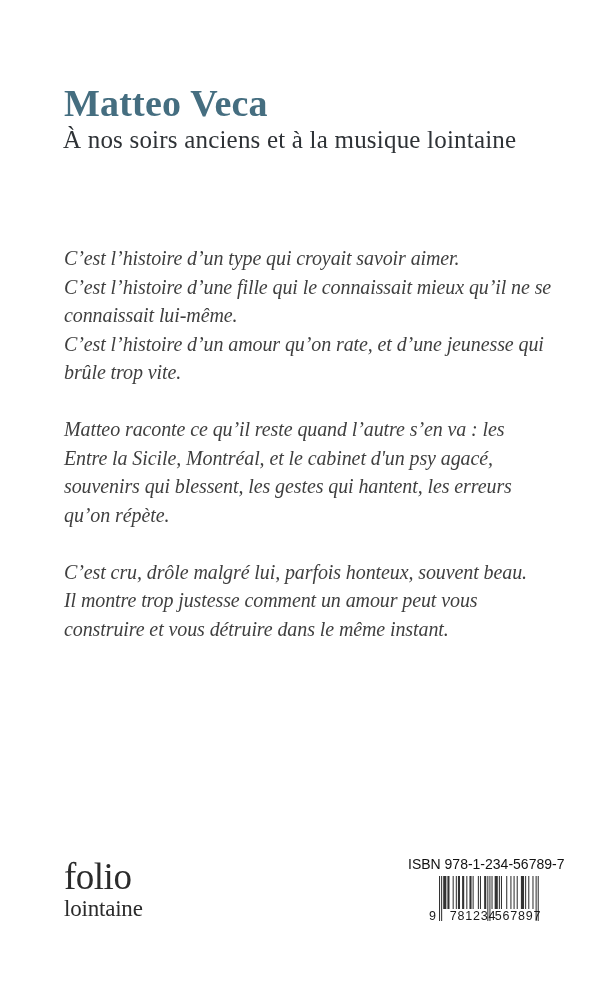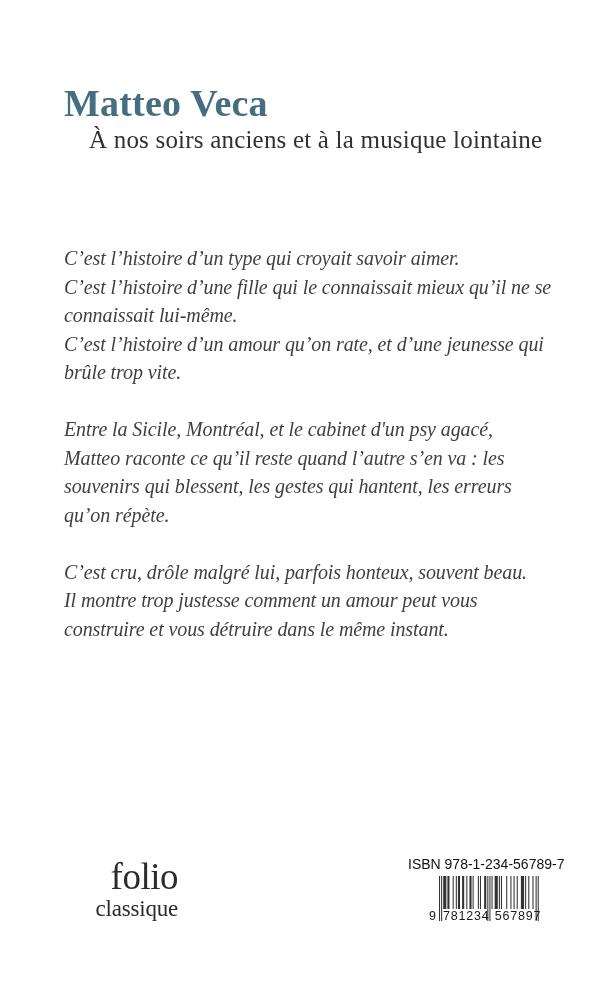--- a/index.html
+++ b/index.html
@@ -31,21 +31,20 @@
   .book-title {
     position: absolute;
     left: 63px;
     top: 124px;
     font-size: 25px;
     line-height: 32px;
     font-weight: normal;
     color: var(--subtitle, #2e3236);
     letter-spacing: 0.2px;
     white-space: nowrap;
-    margin-left: 26px;
   }
 
   
   .synopsis {
     position: absolute;
     left: 64px;
     top: 244px;
     width: 500px;
     font-size: 20px;
     line-height: 28.5px;
@@ -53,24 +52,24 @@
     letter-spacing: -0.1px;
     font-style: italic;
   }
   .para { margin: 0 0 28.5px 0; }
   .para:last-child { margin-bottom: 12px; }
   .line { white-space: nowrap; }
 
   
   .logo {
     position: absolute;
-    left: 56px;
+    left: 64px;
     top: 856px;
     width: 122px;
-    text-align: right;
+    text-align: left;
     color: var(--logo, #2b2b2b);
   }
   .logo-imprint {
     font-size: 37px;
     line-height: 42px;
     letter-spacing: -0.5px;
   }
   .logo-collection {
     font-size: 23px;
     line-height: 22px;
@@ -104,56 +103,56 @@
     top: 0;
   }
   .ean-digit {
     position: absolute;
     font-size: 12.5px;
     line-height: 13px;
     color: #1a1a1a;
     font-family: "Liberation Sans", sans-serif;
   }
   .ean-lead { left: 0px; top: 34px; width: 10px; text-align: right; }
-  .ean-left { left: 17px; top: 34px; width: 43px; text-align: center; letter-spacing: 0.8px; }
+  .ean-left { left: 17px; top: 34px; width: 60px; text-align: center; letter-spacing: 0.8px; }
   .ean-right { left: 66px; top: 34px; width: 52px; text-align: center; letter-spacing: 0.8px; }
 </style>
 </head>
 <body>
 
 <div class="page">
 
   <div class="author">Matteo Veca</div>
 
   <div class="book-title">À nos soirs anciens et à la musique lointaine</div>
 
   <div class="synopsis">
       <div class="para">
         <div class="line">C’est l’histoire d’un type qui croyait savoir aimer.</div>
         <div class="line">C’est l’histoire d’une fille qui le connaissait mieux qu’il ne se</div>
         <div class="line">connaissait lui-même.</div>
         <div class="line">C’est l’histoire d’un amour qu’on rate, et d’une jeunesse qui</div>
         <div class="line">brûle trop vite.</div>
       </div>
       <div class="para">
+        <div class="line">Matteo raconte ce qu’il reste quand l’autre s’en va : les</div>
         <div class="line">Entre la Sicile, Montréal, et le cabinet d'un psy agacé,</div>
-        <div class="line">Matteo raconte ce qu’il reste quand l’autre s’en va : les</div>
         <div class="line">souvenirs qui blessent, les gestes qui hantent, les erreurs</div>
         <div class="line">qu’on répète.</div>
       </div>
       <div class="para">
         <div class="line">C’est cru, drôle malgré lui, parfois honteux, souvent beau.</div>
         <div class="line">Il montre trop justesse comment un amour peut vous</div>
         <div class="line">construire et vous détruire dans le même instant.</div>
       </div>
     </div>
 
   <div class="logo">
     <div class="logo-imprint">folio</div>
-    <div class="logo-collection">classique</div>
+    <div class="logo-collection">lointaine</div>
   </div>
 
   <div class="isbn-block">
     <div class="isbn-label">ISBN 978-1-234-56789-7</div>
     <div class="barcode-wrap">
       <svg class="barcode-svg" width="100" height="45" viewBox="0 0 100 45">
           <rect x="0.00" y="0" width="1.05" height="45" fill="#333333"></rect>
           <rect x="2.10" y="0" width="1.05" height="45" fill="#333333"></rect>
           <rect x="4.20" y="0" width="3.15" height="33" fill="#333333"></rect>
           <rect x="8.40" y="0" width="2.10" height="33" fill="#333333"></rect>

